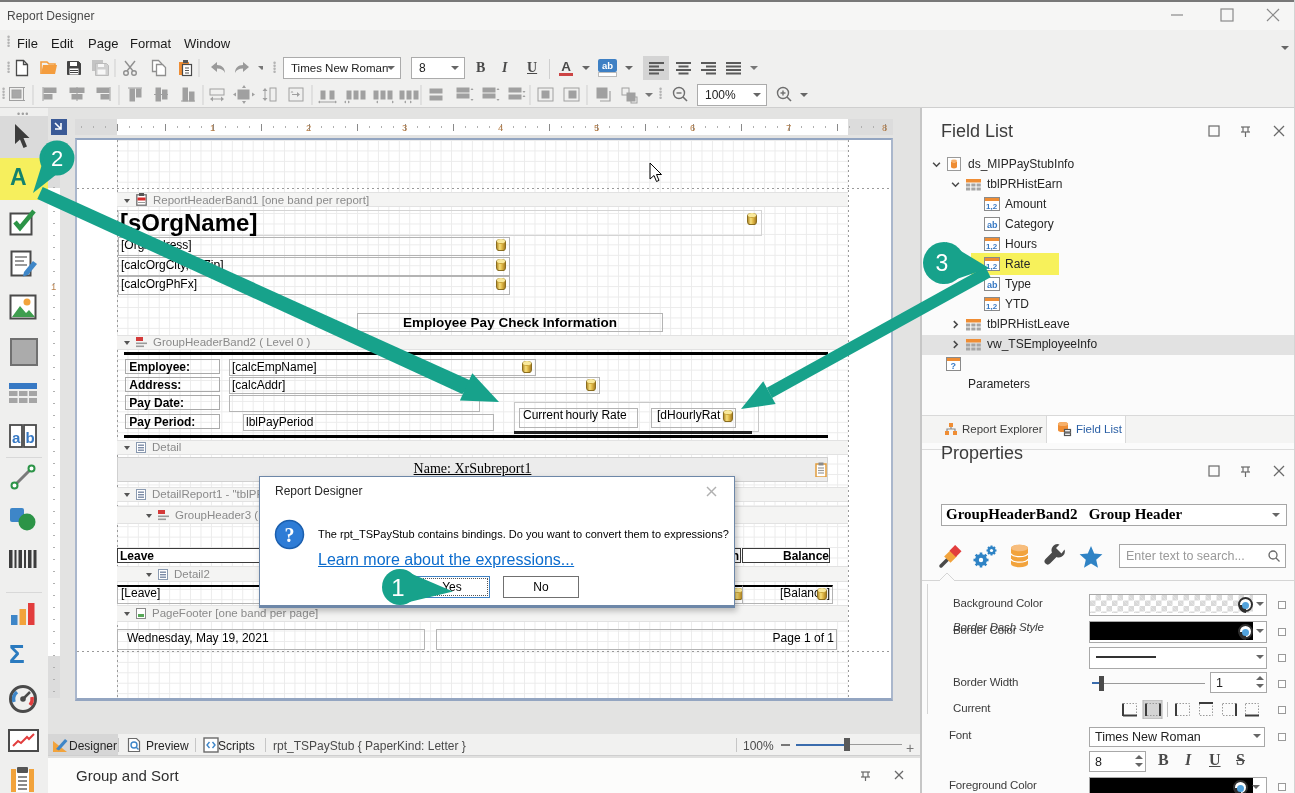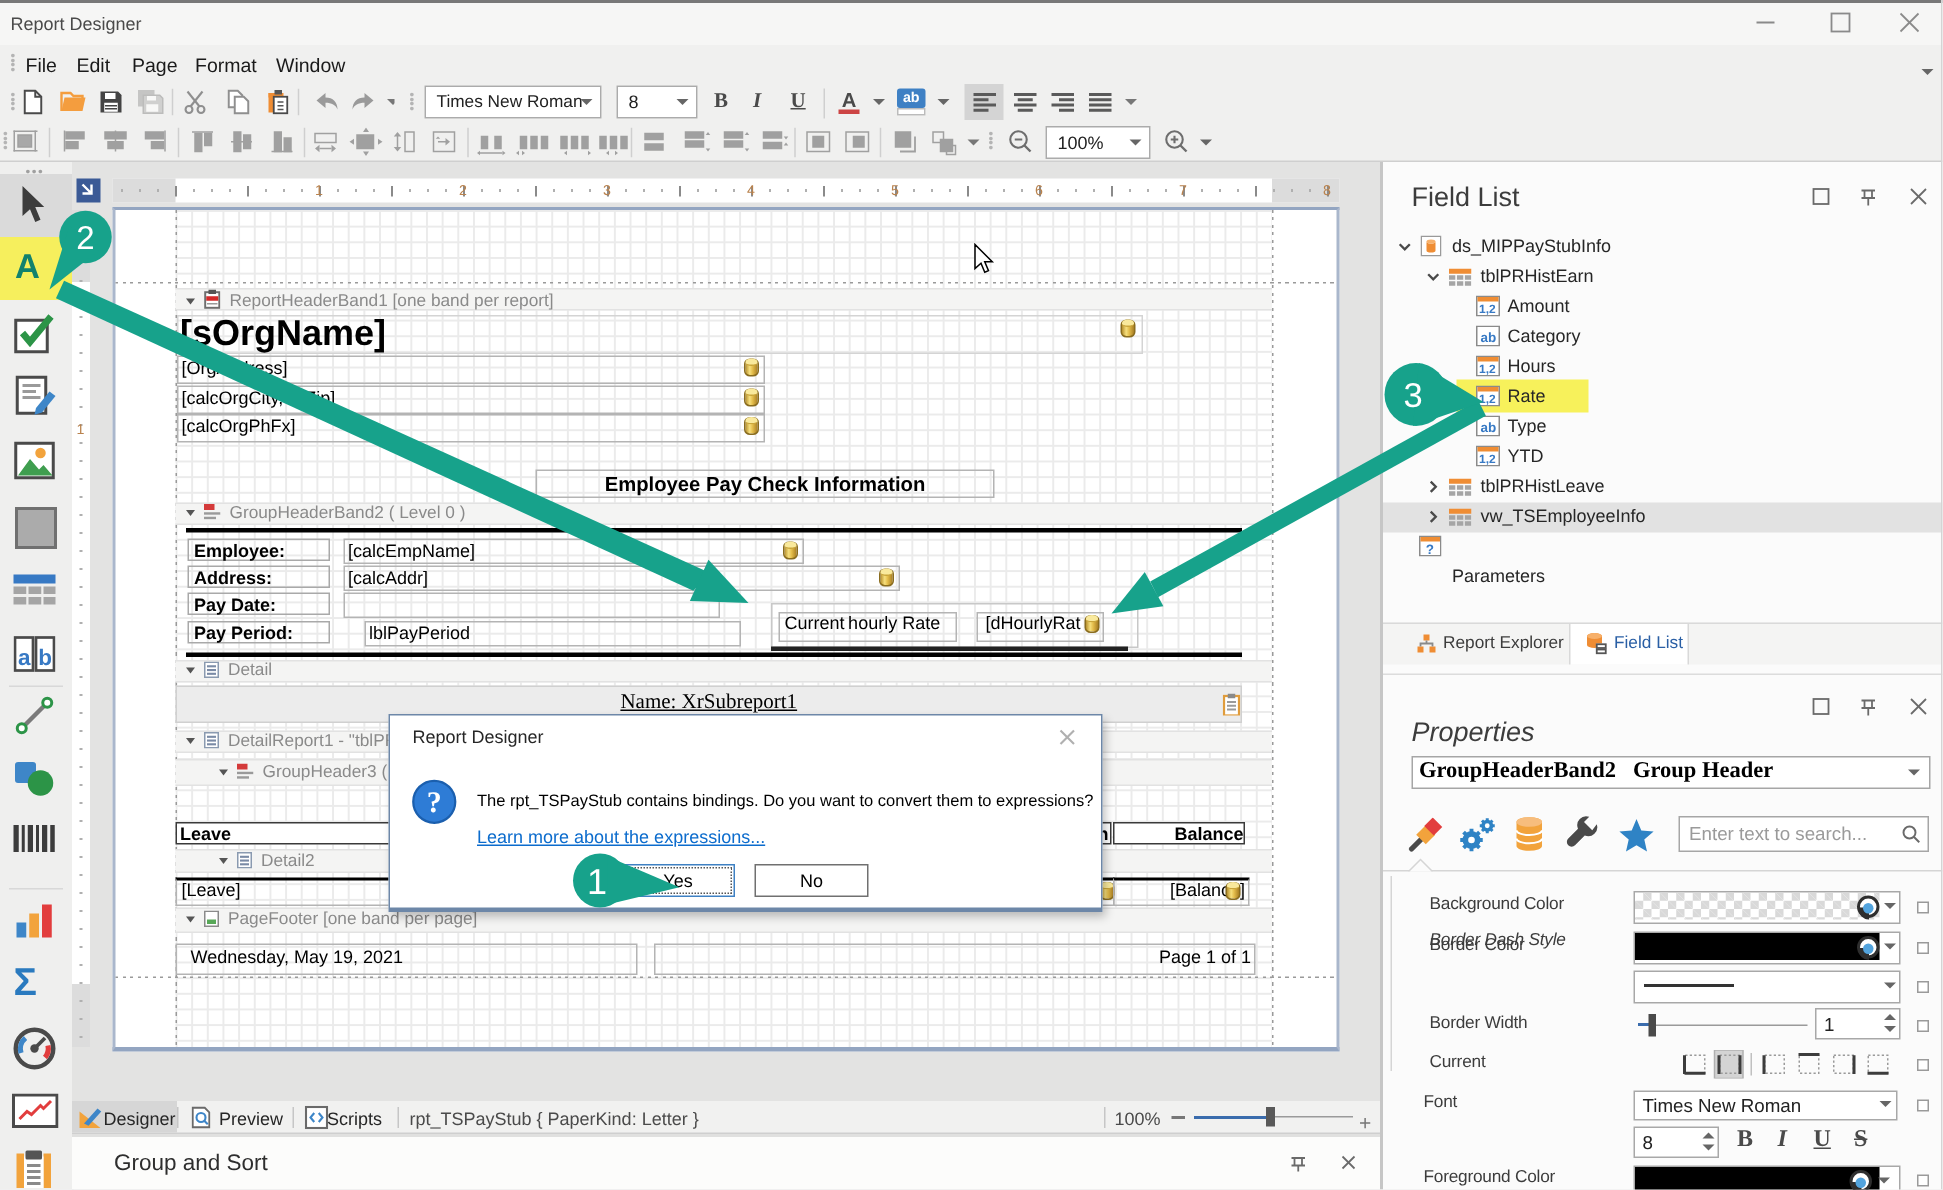--- a/index.html
+++ b/index.html
@@ -707,21 +707,21 @@
         <rect x="8" y="8" width="7" height="7" fill="#fff"></rect>
         <g stroke="#555" stroke-width="1.2" fill="#fff">
           <rect x="8.5" y="8.5" width="6" height="2.5"></rect>
           <rect x="8.5" y="12" width="6" height="2.5"></rect>
         </g>
       </svg>
 <div class="abs" style="left:1076px;top:423px;font-size:11.5px;color:#2a5fa5;">Field List</div>
 <div class="abs" style="left:922px;top:449px;width:373px;height:1px;background:#dcdcdc;"></div>
 </div>
 <div id="properties">
-<div class="abs ptitle" style="left:941px;top:478px;font-style:italic;">Properties</div>
+<div class="abs ptitle" style="left:941px;top:443px;">Properties</div>
 <svg class="abs" style="left:1208px;top:464px;" width="80" height="14" viewBox="0 0 80 14">
         <rect x="1" y="2" width="10" height="10" fill="none" stroke="#6a6a6a" stroke-width="1.2"></rect>
         <g stroke="#6a6a6a" stroke-width="1.2" fill="none">
           <line x1="33" y1="3" x2="42" y2="3"></line>
           <line x1="35" y1="3" x2="35" y2="8"></line>
           <line x1="40" y1="3" x2="40" y2="8"></line>
           <line x1="33" y1="8" x2="42" y2="8"></line>
           <line x1="37.5" y1="8" x2="37.5" y2="13"></line>
         </g>
         <line x1="66" y1="2" x2="76" y2="12" stroke="#6a6a6a" stroke-width="1.2"></line>
@@ -864,21 +864,21 @@
 <svg class="abs" style="left:705px;top:485px;z-index:21;" width="13" height="13" viewBox="0 0 13 13">
       <line x1="2" y1="2" x2="11" y2="11" stroke="#b0b0b0" stroke-width="1.4"></line>
       <line x1="11" y1="2" x2="2" y2="11" stroke="#b0b0b0" stroke-width="1.4"></line>
     </svg>
 <svg class="abs" style="left:274px;top:519px;z-index:21;" width="31" height="31" viewBox="0 0 31 31">
       <circle cx="15.5" cy="15.5" r="14" fill="#2e7cd6"></circle>
       <circle cx="15.5" cy="15.5" r="14" fill="none" stroke="#1b5fae" stroke-width="1.5"></circle>
       <text x="15.5" y="22.5" text-anchor="middle" font-size="20" font-weight="bold" fill="#fff" font-family="Liberation Serif">?</text>
     </svg>
 <div class="abs" style="left:318px;top:528px;font-size:11px;color:#000;z-index:21;">The rpt_TSPayStub contains bindings. Do you want to convert them to expressions?</div>
-<div class="abs" style="left:318px;top:551px;font-size:12px;color:#0c6ccd;text-decoration:underline;z-index:21;">Learn more about the expressions...</div>
+<div class="abs" style="left:318px;top:551px;font-size:16px;color:#0c6ccd;text-decoration:underline;z-index:21;">Learn more about the expressions...</div>
 <div class="abs" style="left:414px;top:576px;width:76px;height:22px;background:#fff;border:1px solid #3f81c3;box-sizing:border-box;z-index:21;"></div>
 <div class="abs" style="left:416px;top:578px;width:72px;height:18px;border:1px dotted #555;box-sizing:border-box;z-index:21;"></div>
 <div class="abs" style="left:414px;top:580px;width:76px;text-align:center;font-size:12px;color:#000;z-index:22;">Yes</div>
 <div class="abs" style="left:503px;top:576px;width:76px;height:22px;background:#fff;border:1px solid #707070;box-sizing:border-box;z-index:21;"></div>
 <div class="abs" style="left:503px;top:580px;width:76px;text-align:center;font-size:12px;color:#000;z-index:22;">No</div>
 
 <svg class="abs" style="left:0;top:0;z-index:40;pointer-events:none;" width="1295" height="793" viewBox="0 0 1295 793">
 <g fill="#17a28b">
 
 <polygon points="37.3,198.9 42.7,187.1 473.8,382.1 462.2,393.9"></polygon>

